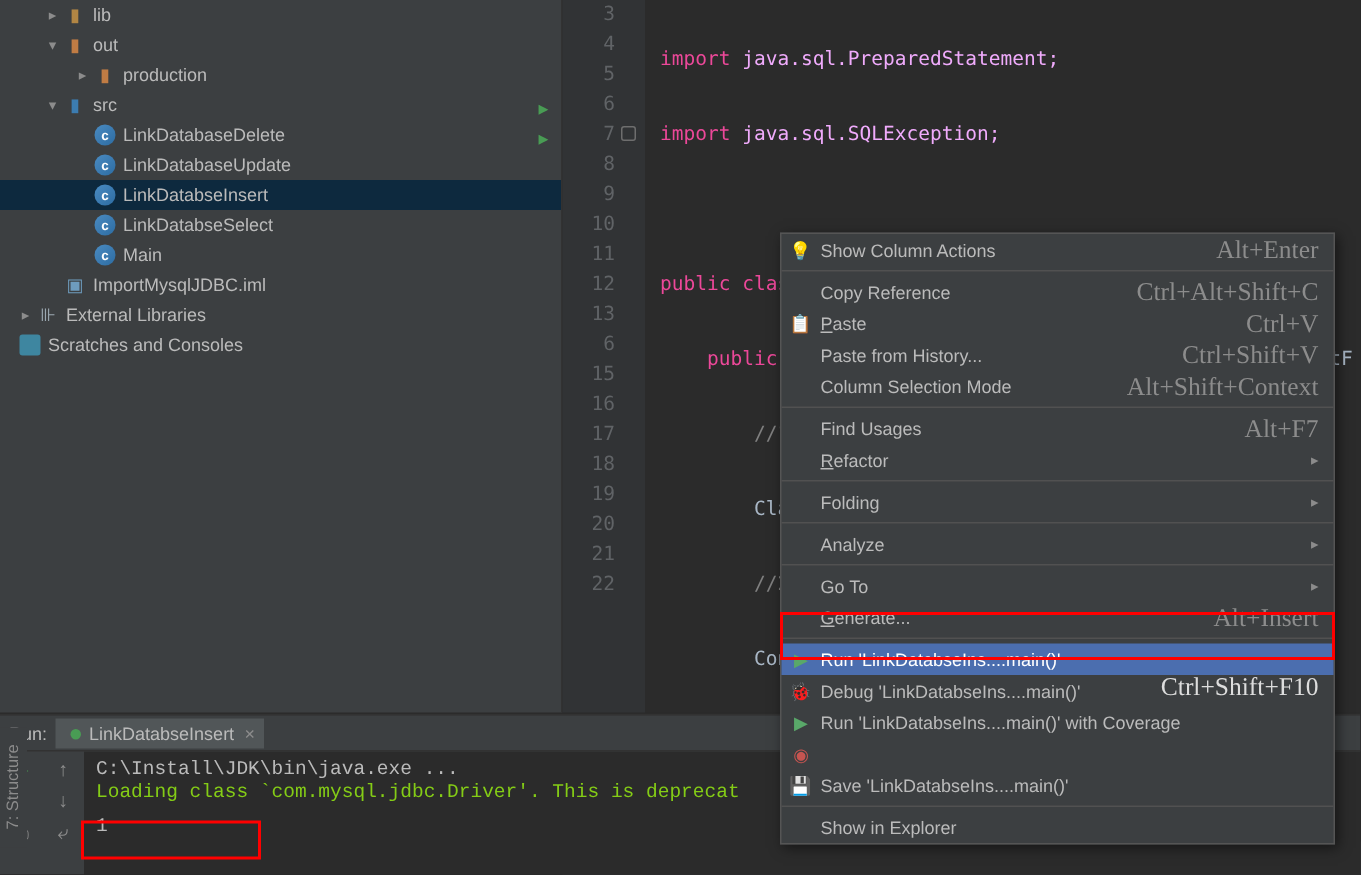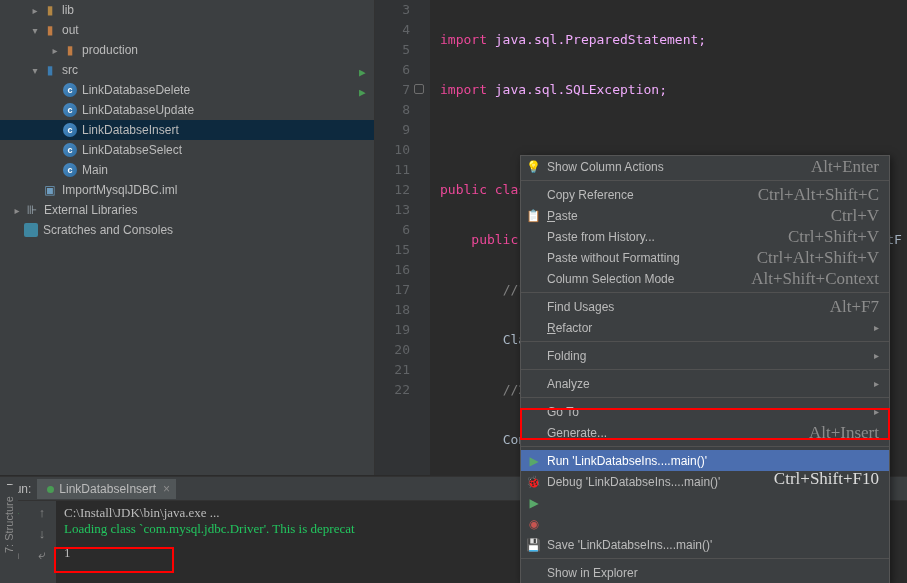--- a/index.html
+++ b/index.html
@@ -176,26 +176,26 @@
   background: #3c3f41;
   display: flex;
   flex-direction: column;
   align-items: center;
   padding-top: 4px;
   gap: 6px;
 }
 .run-tools-2 .tool { color: #8c8c8c; font-size: 13px; cursor: pointer; }
 .run-console {
   flex: 1;
-  font-family: Liberation Serif, serif;
+  font-family: Liberation Mono, monospace;
   font-size: 13px;
   padding: 4px 8px;
   color: #bbbbbb;
 }
-.run-console .warn { color: #22c55e; }
+.run-console .warn { color: #84cc16; }
 
 .structure-tab {
   position: absolute;
   left: 0;
   top: 485px;
   width: 18px;
   height: 80px;
   writing-mode: vertical-rl;
   transform: rotate(180deg);
   color: #8c8c8c;
@@ -318,21 +318,21 @@
   </div>
   <div class="tree-item" style="padding-left:42px">
     <span class="icon" style="color:#6e9cbe">▣</span>
     <span class="label">ImportMysqlJDBC.iml</span>
   </div>
   <div class="tree-item" style="padding-left:10px">
     <span class="expand">▸</span>
     <span class="icon lib-icon">⊪</span>
     <span class="label">External Libraries</span>
   </div>
-  <div class="tree-item" style="padding-left:23px">
+  <div class="tree-item" style="padding-left:12px">
     <span class="icon">
         <span class="scratch-icon"></span>
       </span>
     <span class="label">Scratches and Consoles</span>
   </div>
 </div>
 
 <div class="editor">
   <div class="gutter">
     <div class="line">3</div>
@@ -420,24 +420,20 @@
   <div class="menu-item">
     <span class="icon-slot">📋</span>
     <span><u>P</u><span>aste</span></span>
       <span class="shortcut">Ctrl+V</span>
   </div>
   <div class="menu-item">
     <span>Paste from History...</span>
       <span class="shortcut">Ctrl+Shift+V</span>
   </div>
   <div class="menu-item">
-    <span>Paste without Formatting</span>
-      <span class="shortcut">Ctrl+Alt+Shift+V</span>
-  </div>
-  <div class="menu-item">
     <span>Column Selection Mode</span>
       <span class="shortcut">Alt+Shift+Context</span>
   </div>
   <div class="menu-sep"></div>
   <div class="menu-item">
     <span>Find Usages</span>
       <span class="shortcut">Alt+F7</span>
   </div>
   <div class="menu-item">
     <span><u>R</u><span>efactor</span></span>
@@ -467,20 +463,21 @@
     <span class="icon-slot" style="color:#59a869">▶</span>
     <span>Run 'LinkDatabseIns....main()'</span>
       <span class="shortcut">Ctrl+Shift+F10</span>
   </div>
   <div class="menu-item">
     <span class="icon-slot" style="color:#59a869">🐞</span>
     <span>Debug 'LinkDatabseIns....main()'</span>
   </div>
   <div class="menu-item">
     <span class="icon-slot" style="color:#59a869">▶</span>
+    <span>Run 'LinkDatabseIns....main()' with Coverage</span>
   </div>
   <div class="menu-item">
     <span class="icon-slot" style="color:#c75450">◉</span>
   </div>
   <div class="menu-item">
     <span class="icon-slot">💾</span>
     <span>Save 'LinkDatabseIns....main()'</span>
   </div>
   <div class="menu-sep"></div>
   <div class="menu-item">

